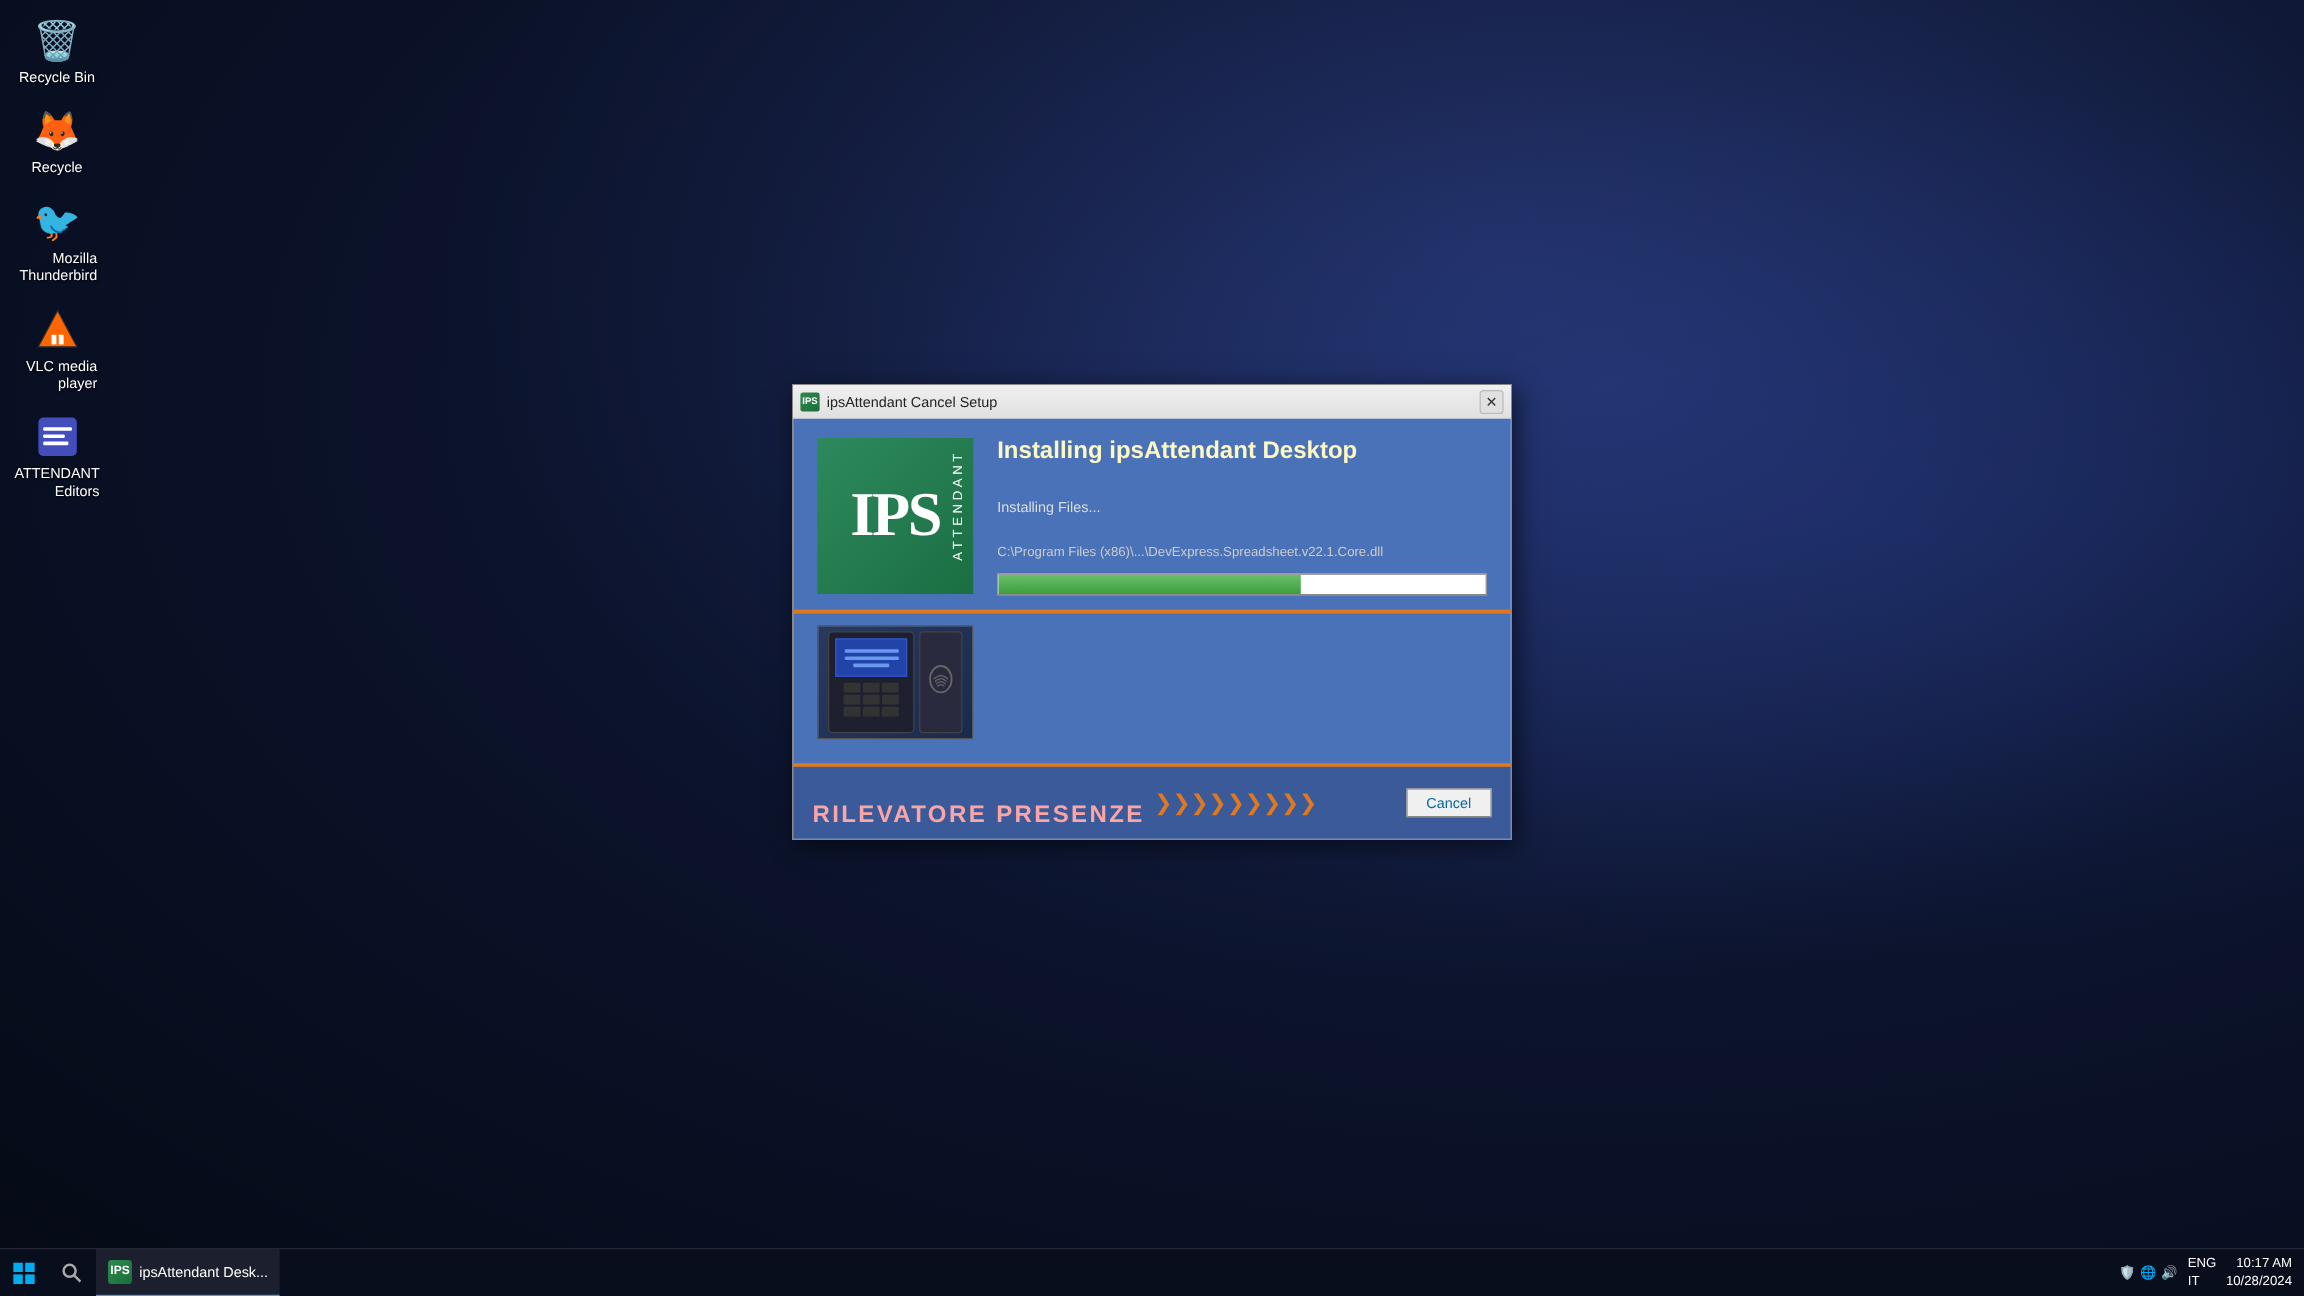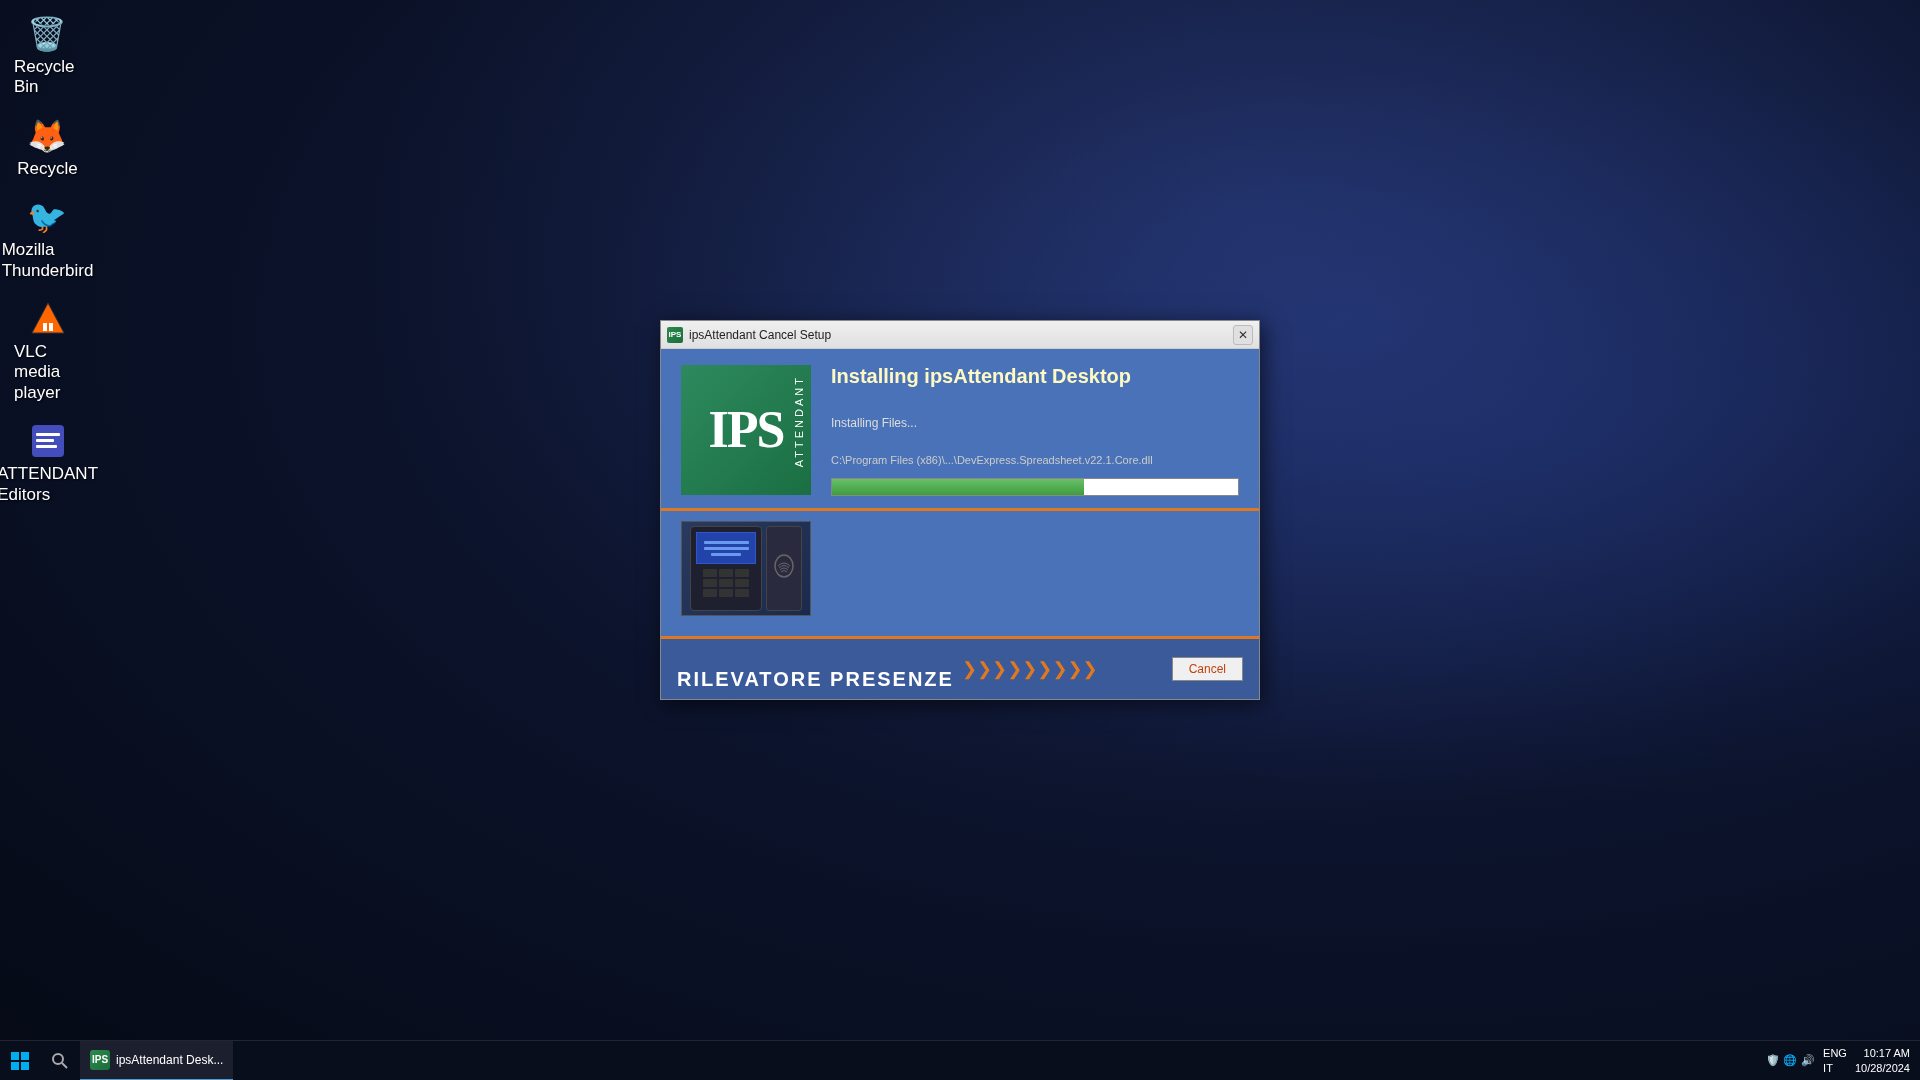--- a/index.html
+++ b/index.html
@@ -56,23 +56,23 @@
       width: 40px;
       height: 40px;
       display: flex;
       align-items: center;
       justify-content: center;
       font-size: 32px;
     }
 
     .desktop-icon .icon-label {
       margin-top: 3px;
-      font-size: 17px;
+      font-size: 12px;
       color: #fff;
-      text-align: left;
+      text-align: right;
       text-shadow: 1px 1px 2px rgba(0,0,0,0.9);
       line-height: 1.2;
     }
 
     
     .taskbar {
       position: absolute;
       bottom: 0;
       left: 0;
       width: 100%;
@@ -315,38 +315,38 @@
       border-top: 3px solid #e07820;
       padding: 8px 16px;
       display: flex;
       align-items: center;
       justify-content: space-between;
     }
 
     .footer-brand-text {
       font-size: 20px;
       font-weight: bold;
-      color: #ffffff;
+      color: #fca5a5;
       letter-spacing: 2px;
       margin-top: 21px;
     }
 
     .footer-arrows {
       color: #e07820;
       font-size: 18px;
       margin-left: 8px;
     }
 
     .cancel-btn {
       padding: 4px 16px;
       background: #f0f0f0;
       border: 1px solid #888;
       font-size: 12px;
       cursor: pointer;
-      color: #c2410c;
+      color: #0369a1;
     }
 
     
     .recycle-icon { font-size: 36px; }
     .firefox-icon { font-size: 36px; }
     .thunderbird-icon { font-size: 36px; }
     .vlc-icon { font-size: 36px; }
     .onlyoffice-icon { font-size: 36px; }
   </style>
 </head>

